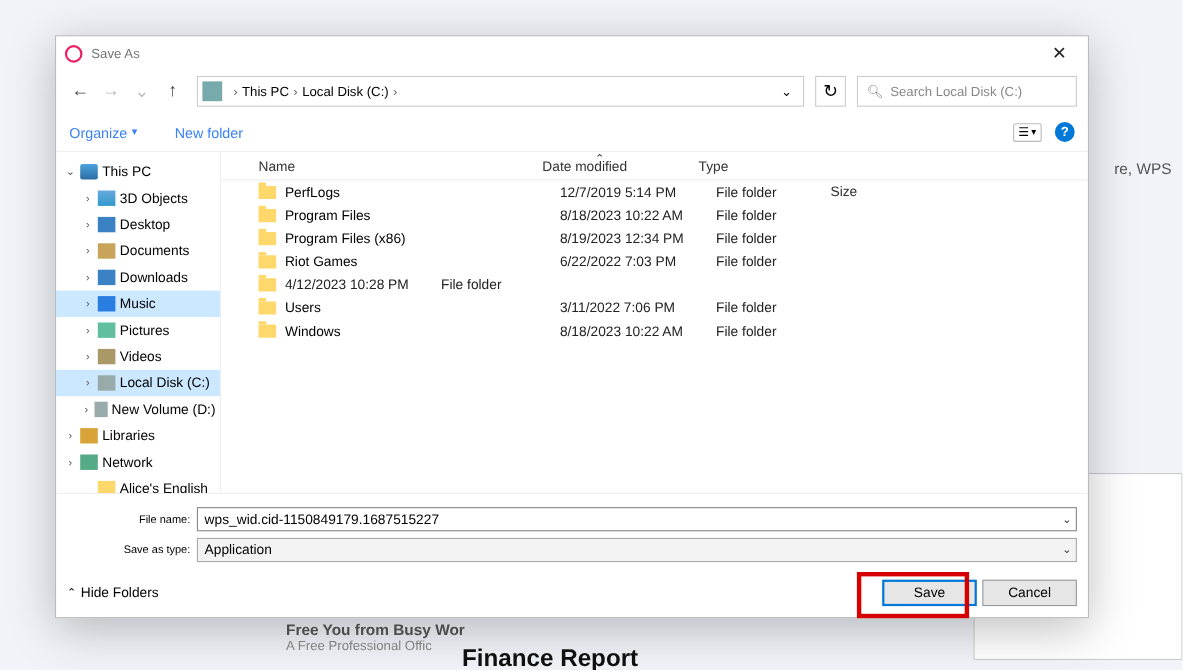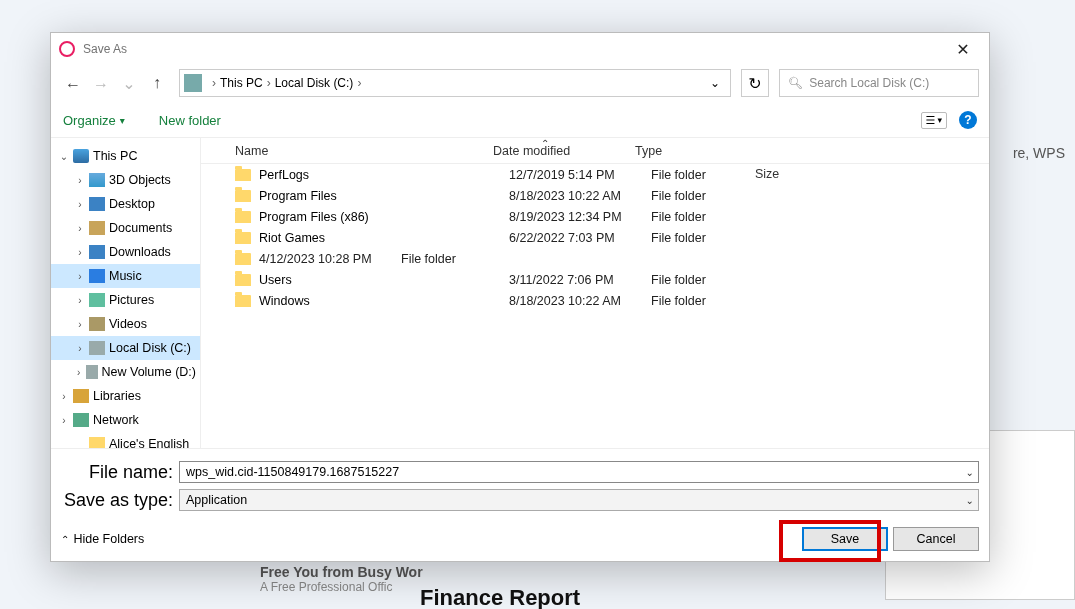--- a/index.html
+++ b/index.html
@@ -34,21 +34,21 @@
   .breadcrumb-box { flex: 1; display: flex; align-items: center; border: 1px solid #ccc; height: 28px; padding: 0 4px; margin: 0 6px; font-size: 12px; }
   .breadcrumb-box .bc-icon { width: 18px; height: 18px; background: #7aa; margin-right: 6px; display:inline-block;}
   .breadcrumb-box .sep { padding: 0 4px; color: #666; }
   .breadcrumb-box .crumb { cursor: pointer; }
   .breadcrumb-box .chev { margin-left: auto; padding: 0 6px; cursor: pointer; }
   .refresh { width: 28px; height: 28px; border: 1px solid #ccc; display: flex; align-items: center; justify-content: center; cursor: pointer; }
   .search { width: 200px; height: 28px; border: 1px solid #ccc; display: flex; align-items: center; padding: 0 8px; font-size: 12px; color: #888; margin-left:6px;}
   .search .s-icon { margin-right: 6px; }
 
   .toolbar { display: flex; align-items: center; padding: 4px 12px 8px 12px; border-bottom: 1px solid #eee; font-size: 13px; }
-  .toolbar .btn { color: #15803d; cursor: pointer; display: inline-flex; align-items: center; gap: 4px; }
+  .toolbar .btn { color: #3b82f6; cursor: pointer; display: inline-flex; align-items: center; gap: 4px; }
   .toolbar .newf { margin-left: 34px; }
   .toolbar .right-tools { margin-left: auto; display: flex; align-items: center; gap: 12px; }
   .toolbar .view-dd { border:1px solid #bbb; border-radius:2px; padding:1px 4px; display:flex; gap:2px; align-items:center; font-size:11px;}
   .toolbar .help { width: 18px; height: 18px; background: #0078d7; color:#fff; border-radius: 50%; font-size: 12px; display:flex; align-items:center; justify-content:center; font-weight:bold;}
 
   .body { flex: 1; display: flex; overflow: hidden; }
 
   .tree {
     width: 150px; border-right: 1px solid #eee; padding: 6px 0; font-size: 12.5px; overflow-y: auto; white-space: nowrap;
   }
@@ -63,21 +63,21 @@
   .headers .col { cursor: pointer; }
   .h-name { width: 258px; } .h-date { width: 142px; } .h-type { width: 120px; } .h-size { width: 70px; margin-top: 47px; }
   .headers .sort { position:absolute; left:340px; top:0; font-size:10px; color:#333;}
   .row { display: flex; align-items: center; height: 21px; padding-left: 34px; cursor: pointer; }
   .row .folder-ico { width: 16px; height: 12px; background: #ffd86b; border-radius: 1px 1px 0 0; margin-right: 8px; display:inline-block; position:relative;}
   .row .folder-ico::before{content:'';position:absolute;top:-3px;left:0;width:7px;height:3px;background:#ffd86b;border-radius:1px 1px 0 0;}
   .row .c-name { width: 250px; } .row .c-date { width: 142px; color: #222; } .row .c-type { width: 120px; color: #222;} .row .c-size { width: 70px; }
 
   .bottom { padding: 12px 10px 10px 10px; border-top: 1px solid #eee; }
   .field-row { display: flex; align-items: center; margin-bottom: 6px; }
-  .field-row label { width: 118px; text-align: right; font-size: 18px; padding-right: 6px; }
+  .field-row label { width: 118px; text-align: right; font-size: 10px; padding-right: 6px; }
   .field-row .combo { flex: 1; border: 1px solid #888; height: 22px; display: flex; align-items: center; padding: 0 6px; font-size: 12.5px; position: relative; background:#fff;}
   .field-row .combo .dd { position:absolute; right:4px; font-size:10px; color:#333;}
   .bottom-row { display: flex; align-items: center; margin-top: 16px; }
   .hide-folders { font-size: 12.5px; cursor: pointer; display:flex; align-items:center; gap:4px;}
   .hide-folders .chev{ font-size:10px;}
   .actions { margin-left: auto; display: flex; gap: 5px; }
   .winbtn {
     width: 86px; height: 24px; border: 1px solid #999; background: #e6e6e6;
     font-size: 12.5px; text-align: center; line-height: 22px; cursor: pointer;
   }

